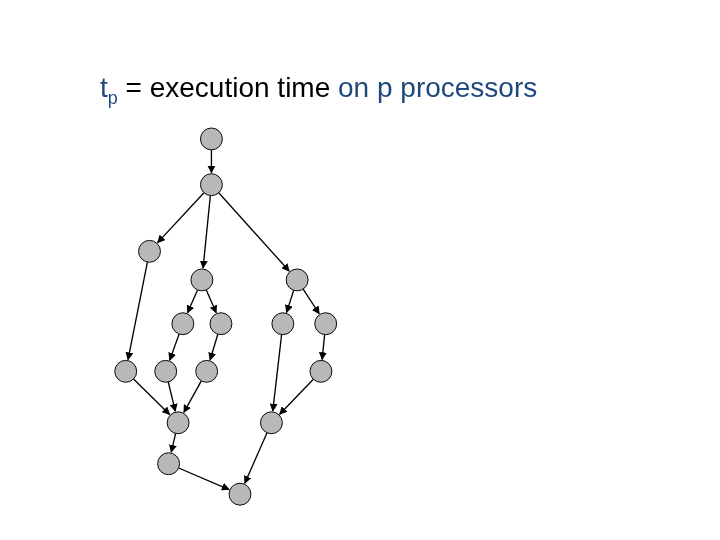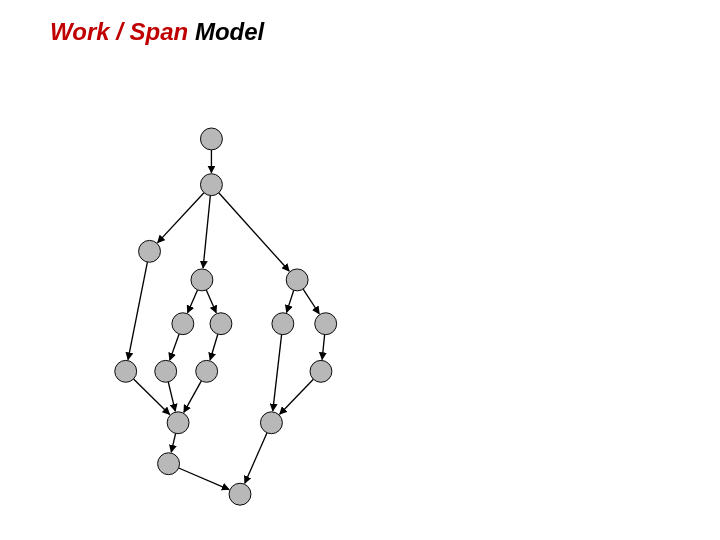--- a/index.html
+++ b/index.html
@@ -41,25 +41,27 @@
     top: 118px;
     width: 340px;
     height: 400px;
   }
 </style>
 </head>
 <body>
 
 <div class="slide">
 
-  <div class="title">
-    <span class="red">Work / Span</span>
-    <span>Model</span>
+
+  <div class="formula">
+    <span class="blue">
+      <span>t</span><sub>p</sub>
+    </span>
+    <span>= execution time </span><span class="blue">on </span><span class="blue">p </span><span class="blue">processors</span>
   </div>
-
 
   <svg class="dag" viewBox="0 0 340 420">
       <defs>
         <marker id="arrow" viewBox="0 0 10 10" refX="9" refY="5" markerWidth="6" markerHeight="6" orient="auto-start-reverse">
           <path d="M 0 0 L 10 5 L 0 10 z" fill="#000"></path>
         </marker>
       </defs>
       <line x1="140.00" y1="33.50" x2="140.00" y2="57.50" stroke="#000" stroke-width="1.4" marker-end="url(#arrow)"></line>
       <line x1="132.17" y1="78.43" x2="83.51" y2="130.84" stroke="#000" stroke-width="1.4" marker-end="url(#arrow)"></line>
       <line x1="138.86" y1="81.44" x2="131.24" y2="157.56" stroke="#000" stroke-width="1.4" marker-end="url(#arrow)"></line>

